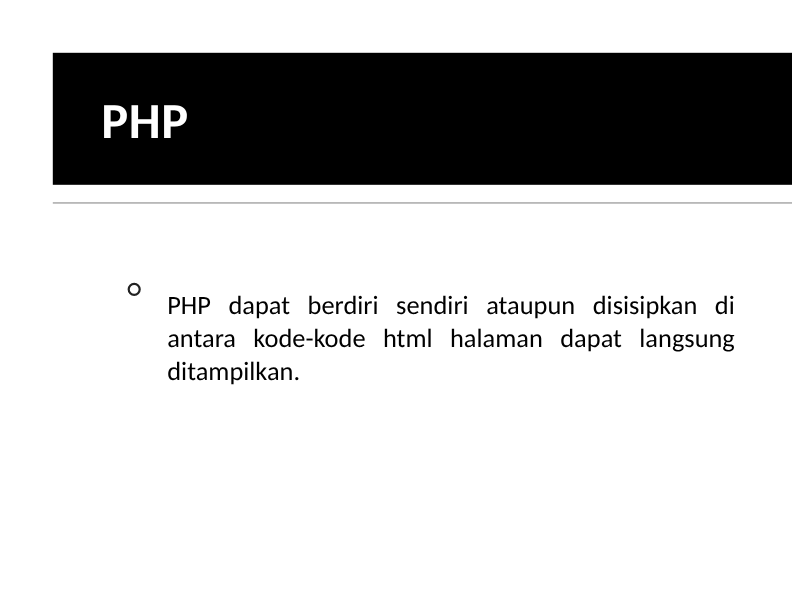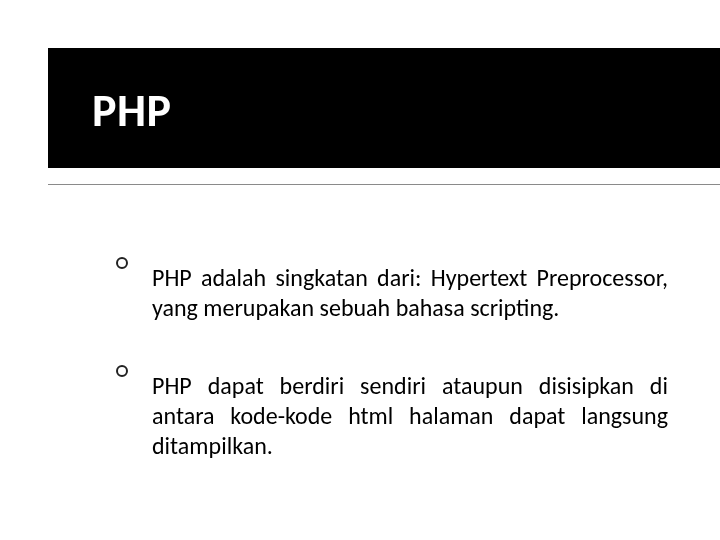--- a/index.html
+++ b/index.html
@@ -54,19 +54,15 @@
 <body>
 
 <div class="header">
   <div class="title">PHP</div>
 </div>
 <div class="divider"></div>
 
 <div class="content">
   <div class="bullet-item">
     <span class="bullet-marker"></span>
-    <span class="bullet-text">PHP adalah singkatan dari: Hypertext Preprocessor, yang merupakan sebuah bahasa scripting.</span>
-  </div>
-  <div class="bullet-item">
-    <span class="bullet-marker"></span>
     <span class="bullet-text">PHP dapat berdiri sendiri ataupun disisipkan di antara kode-kode html halaman dapat langsung ditampilkan.</span>
   </div>
 </div>
 
 </body></html>

